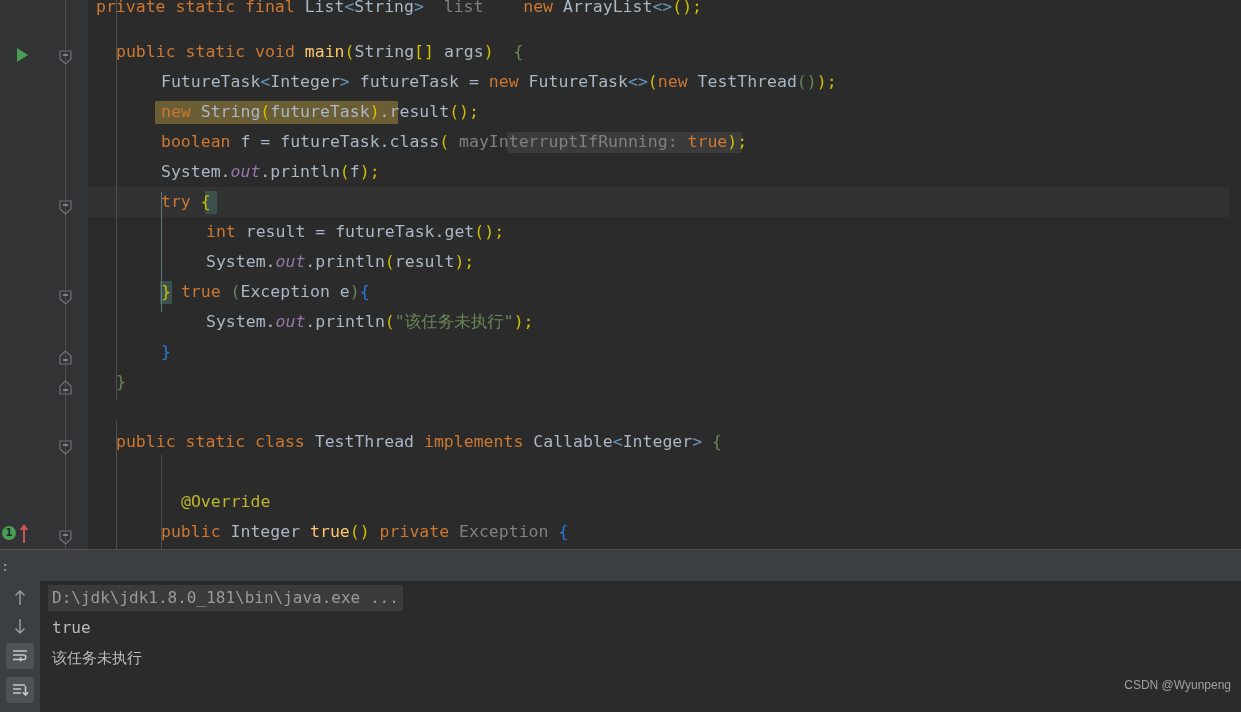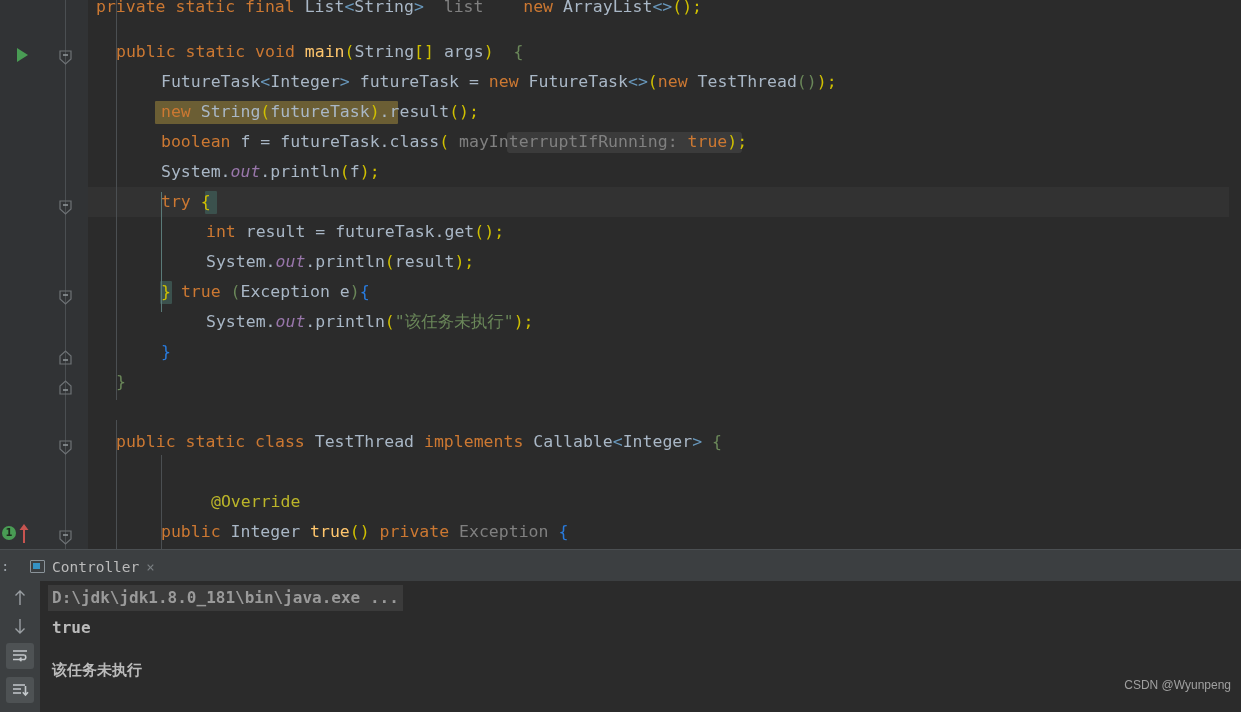--- a/index.html
+++ b/index.html
@@ -146,21 +146,21 @@
     display: flex; align-items: center; justify-content: center;
   }
   .side-btn.active { background: #4e5254; border-radius: 3px; }
 
   .console-body {
     position: absolute; left: 40px; top: 32px; right: 0; bottom: 0;
     background: #2b2b2b; padding-top: 4px; overflow: hidden;
   }
   .out-line {
     position: absolute; left: 12px; height: 26px; line-height: 26px;
-    font-size: 16px; white-space: pre; color: #bbbbbb; font-weight: bold;
+    font-size: 16px; white-space: pre; color: #bbbbbb;
   }
   .out-line.dimmed { color: #9a9a9a; background: #3b3b3b; padding: 0 4px; left: 8px; }
   .out-line.cn { font-family: "DejaVu Sans", sans-serif; font-size: 15px; }
 
   .watermark {
     position: absolute; right: 10px; top: 678px;
     color: #a0a0a0; font-size: 12px;
     font-family: "Liberation Sans", sans-serif;
   }
 </style>
@@ -229,43 +229,38 @@
           <div class="hl-brace" style="left: 117px; width: 12px; top: 191px; height: 23px;"></div>
           <div class="line" style="left: 73px; top: 187px;"><span class="kw">try</span><span class="ident"> </span><span class="brc-y">{</span></div>
           <div class="line" style="left: 118px; top: 217px;"><span class="kw">int</span><span class="ident"> result </span><span class="ident">= futureTask</span><span class="ident">.</span><span class="ident">get</span><span class="brc-y">();</span></div>
           <div class="line" style="left: 118px; top: 247px;"><span class="ident">System</span><span class="ident">.</span><span class="fld">out</span><span class="ident">.</span><span class="ident">println</span><span class="brc-y">(</span><span class="ident">result</span><span class="brc-y">);</span></div>
           <div class="hl-brace" style="left: 72px; width: 12px; top: 281px; height: 23px;"></div>
           <div class="line" style="left: 73px; top: 277px;"><span class="brc-y">}</span><span class="ident"> </span><span class="kw">true</span><span class="ident"> </span><span class="brc-g">(</span><span class="ident">Exception</span><span class="ident"> e</span><span class="brc-g">)</span><span class="brc-b">{</span></div>
           <div class="line" style="left: 118px; top: 307px;"><span class="ident">System</span><span class="ident">.</span><span class="fld">out</span><span class="ident">.</span><span class="ident">println</span><span class="brc-y">(</span><span class="str">"该任务未执行"</span><span class="brc-y">);</span></div>
           <div class="line" style="left: 73px; top: 337px;"><span class="brc-b">}</span></div>
           <div class="line" style="left: 28px; top: 367px;"><span class="brc-g">}</span></div>
           <div class="line" style="left: 28px; top: 427px;"><span class="kw">public</span><span class="ident"> </span><span class="kw">static</span><span class="ident"> </span><span class="kw">class</span><span class="ident"> TestThread </span><span class="kw">implements</span><span class="ident"> Callable</span><span class="ang">&lt;</span><span class="ident">Integer</span><span class="ang">&gt;</span><span class="ident"> </span><span class="brc-g">{</span></div>
-          <div class="line" style="left: 88px; top: 487px; padding-left: 35px;"><span class="anno">@Override</span></div>
+          <div class="line" style="left: 58px; top: 487px; padding-left: 35px;"><span class="anno">@Override</span></div>
           <div class="line" style="left: 73px; top: 517px;"><span class="kw">public</span><span class="ident"> Integer </span><span class="fn">true</span><span class="brc-y">()</span><span class="ident"> </span><span class="kw">private</span><span class="dim"> Exception</span><span class="ident"> </span><span class="brc-b">{</span></div>
         </div>
 
       <div class="indent-guide" style="left:28px; top:0px; height:400px;"></div>
       <div class="indent-guide active" style="left:73px; top:192px; height:120px;"></div>
       <div class="indent-guide" style="left:28px; top:420px; height:129px;"></div>
       <div class="indent-guide" style="left:73px; top:455px; height:94px;"></div>
     </div>
 
     <div class="right-strip"></div>
   </div>
 
   <div class="console">
     <div class="console-topline"></div>
 
     <div class="tabbar">
       <span class="colon-glyph">:</span>
-      <div class="tab">
-        <span class="console-icon"></span>
-        <span class="tab-label">Controller</span>
-        <span class="tab-close">×</span>
-      </div>
       <div class="tab-underline"></div>
     </div>
 
     <div class="console-side">
       <div class="side-btn" style="top:4px;">
         <svg width="14" height="18" viewBox="0 0 14 18">
           <path d="M7 2 L7 16 M2.5 6.5 L7 2 L11.5 6.5" stroke="#9a9fa3" stroke-width="1.4" fill="none"></path>
         </svg>
       </div>
       <div class="side-btn" style="top:32px;">
@@ -285,20 +280,20 @@
           <path d="M2 3 H14 M2 7 H10 M2 11 H10" stroke="#c4c8cb" stroke-width="1.6" fill="none"></path>
           <path d="M14.5 4 L14.5 13 M11.8 10.3 L14.5 13 L17 10.3" stroke="#c4c8cb" stroke-width="1.6" fill="none"></path>
         </svg>
       </div>
     </div>
 
     <div class="console-body">
       <div id="out-host">
           <div class="out-line dimmed" style="top: 4px;">D:\jdk\jdk1.8.0_181\bin\java.exe ...</div>
           <div class="out-line" style="top: 34px;">true</div>
-          <div class="out-line cn" style="top: 76px;">该任务未执行</div>
+          <div class="out-line cn" style="top: 64px;">该任务未执行</div>
         </div>
     </div>
   </div>
 
   <div class="watermark">CSDN @Wyunpeng</div>
 
 </div>
 
 </body></html>

